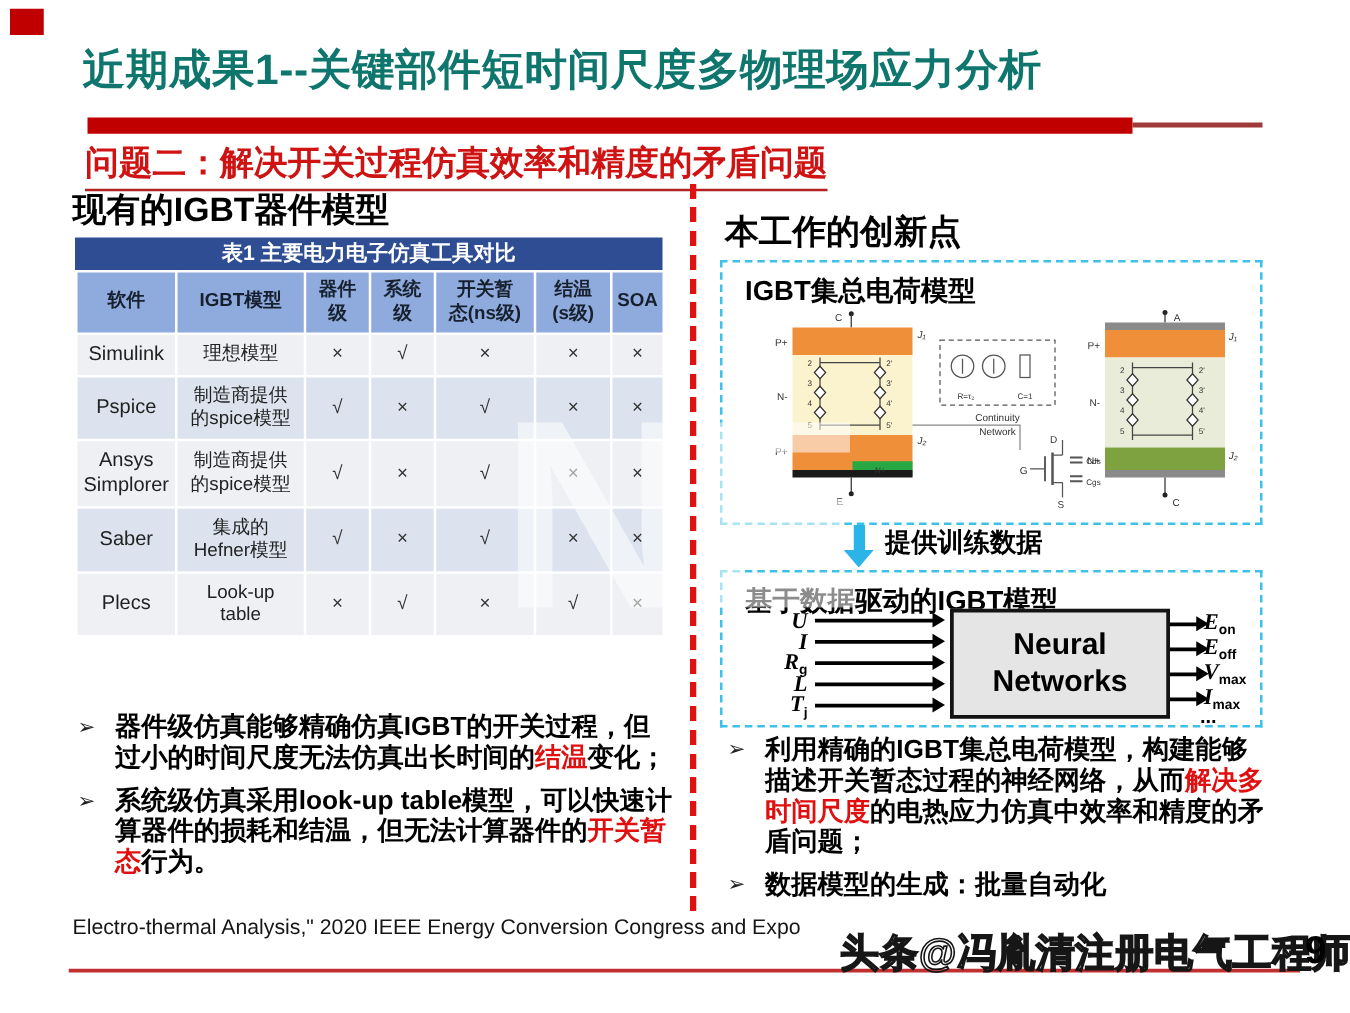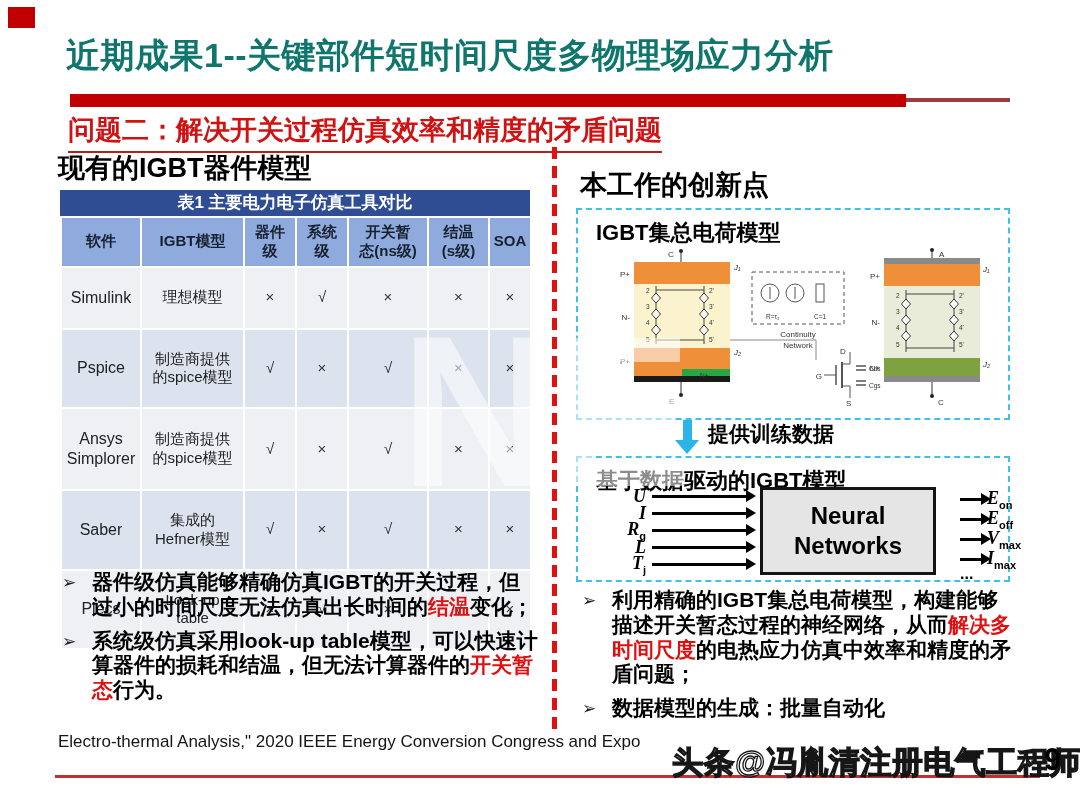--- a/index.html
+++ b/index.html
@@ -21,21 +21,21 @@
   .divider{left:552px;top:147px;width:5px;height:583px;
       background:repeating-linear-gradient(180deg,#e01111 0 12px,transparent 12px 19px);}
 
   
   .table-wrap{left:60px;top:190px;width:470px;}
   .table-title{background:#2e4d93;color:#fff;font-size:17px;font-weight:bold;text-align:center;
       height:26px;line-height:26px;}
   table{border-collapse:collapse;width:470px;table-layout:fixed;}
   th,td{border:2px solid #fff;text-align:center;vertical-align:middle;white-space:pre-line;}
   th{background:#8faadc;color:#16202e;font-size:15px;font-weight:600;line-height:1.25;padding:5px 1px;}
-  td{font-size:15px;color:#222;line-height:1.25;padding:20px 1px;}
+  td{font-size:15px;color:#222;line-height:1.25;padding:6px 1px;}
   tbody tr:nth-child(odd) td{background:#eef0f4;}
   tbody tr:nth-child(even) td{background:#dce3ee;}
   td.c-soft{font-size:16px;}
   td.c-mark{font-size:15px;color:#333;}
 
   
   .bullets{list-style:none;margin:0;padding:0;}
   .bullets li{display:flex;margin-bottom:9px;}
   .bullets .mk{flex:0 0 30px;font-size:17px;color:#222;padding-top:2px;}
   .bullets .bt{font-size:21px;font-weight:bold;line-height:1.18;color:#000;}
@@ -56,21 +56,21 @@
       border-right:12px solid transparent;border-top:14px solid #2ab4e8;}
   .t-arrow-label{left:708px;top:420px;font-size:21px;font-weight:bold;color:#000;}
 
   
   .nn-box{left:760px;top:487px;width:170px;height:82px;background:#e5e5e5;border:3px solid #141414;
       display:flex;align-items:center;justify-content:center;text-align:center;
       font-size:24px;font-weight:bold;color:#000;white-space:pre-line;line-height:1.25;}
   .nn-in{left:596px;top:488px;}
   .nn-out{left:936px;top:489px;}
   .io-row{display:flex;align-items:center;height:17px;margin-bottom:0;}
-  .nn-out .io-row{height:20px;margin-left:24px;}
+  .nn-out .io-row{height:20px;}
   .io-label{font-family:"Liberation Serif","DejaVu Serif",serif;font-weight:bold;font-size:18px;
       font-style:italic;color:#000;}
   .io-label sub{font-size:11px;font-style:normal;font-family:"Liberation Sans",sans-serif;}
   .nn-in .io-label{display:inline-block;width:50px;text-align:right;padding-right:6px;}
   .nn-out .io-label{padding-left:5px;}
   .harrow{position:relative;display:inline-block;height:3px;background:#000;}
   .nn-in .harrow{width:95px;}
   .nn-out .harrow{width:22px;}
   .harrow::after{content:'';position:absolute;right:-9px;top:-5px;width:0;height:0;
       border-left:10px solid #000;border-top:6px solid transparent;border-bottom:6px solid transparent;}

